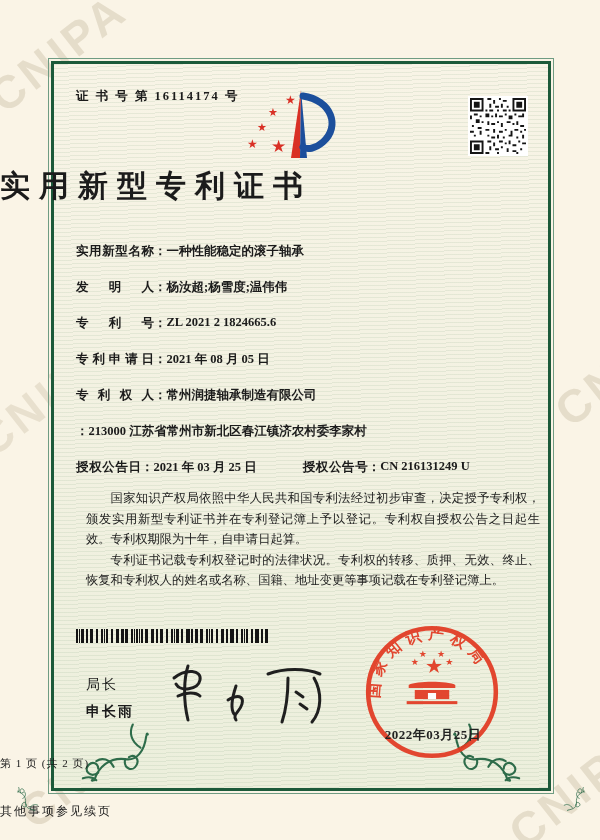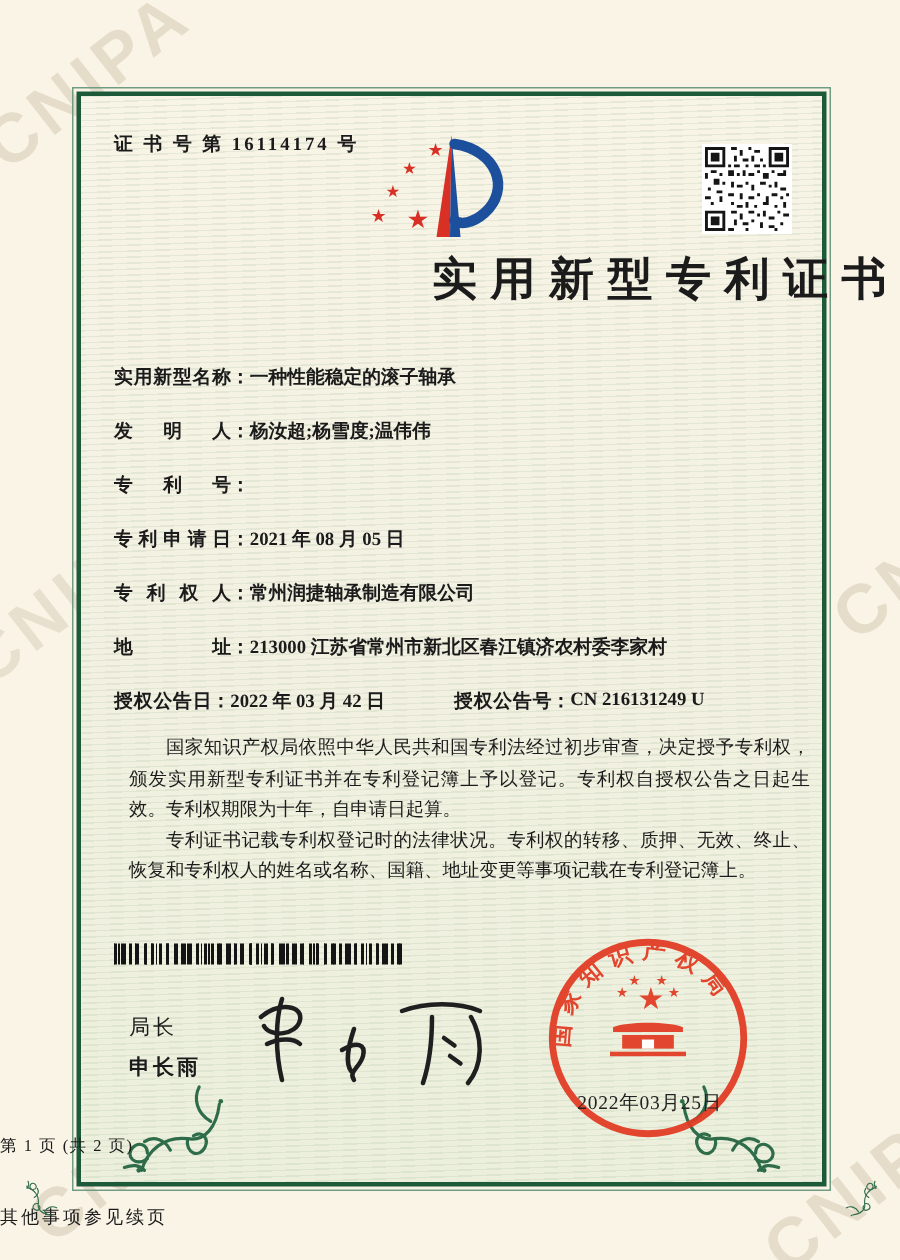--- a/index.html
+++ b/index.html
@@ -14,21 +14,21 @@
   .frame-in{position:relative;width:100%;height:100%;border:3px solid #1c5a3a;box-sizing:border-box;}
   .inner-bg{position:absolute;inset:0;
         background:
           repeating-linear-gradient(178deg, rgba(125,162,125,.14) 0 1px, rgba(0,0,0,0) 1px 4px),
           linear-gradient(180deg,#f8f4e6 0%,#f2f1e1 55%,#ecefdc 100%);}
   .corner{position:absolute;z-index:3;}
   .content{position:absolute;inset:0;z-index:4;}
   .cert-no{position:absolute;left:76px;top:88px;font-size:12.5px;font-weight:600;letter-spacing:2px;font-family:Liberation Serif, serif;}
   .logo{position:absolute;left:235px;top:84px;}
   .qr{position:absolute;left:468px;top:96px;background:#fff;padding:2px;}
-  .title{position:absolute;left:0;top:166px;width:100%;text-align:right;
+  .title{position:absolute;left:0;top:166px;width:100%;text-align:left;
          font-size:30px;font-weight:bold;letter-spacing:9px;}
   .fields{position:absolute;left:76px;top:243px;width:450px;font-size:12.5px;font-weight:600;}
   .row{height:36px;display:flex;}
   .lbl{display:inline-block;width:78px;text-align:justify;text-align-last:justify;white-space:nowrap;}
   .val{white-space:nowrap;}
   .grant{display:flex;height:36px;font-size:12.5px;font-weight:600;}
   .grant .part2{margin-left:46px;display:flex;}
   .paras{position:absolute;left:86px;top:488px;width:454px;font-size:12.3px;
          line-height:20.5px;text-align:justify;font-weight:500;}
   .paras p{margin:0;text-indent:2em;}
@@ -37,21 +37,21 @@
       repeating-linear-gradient(90deg,#141414 0 2px,rgba(0,0,0,0) 2px 5px),
       repeating-linear-gradient(90deg,#141414 0 1px,rgba(0,0,0,0) 1px 7px),
       repeating-linear-gradient(90deg,rgba(0,0,0,0) 0 3px,#141414 3px 4px,rgba(0,0,0,0) 4px 11px);}
   .sig-title{position:absolute;left:86px;top:676px;font-family:"Liberation Sans","DejaVu Sans",sans-serif;
              font-weight:normal;font-size:14px;letter-spacing:2px;}
   .sig-name{position:absolute;left:86px;top:703px;font-family:Liberation Serif, serif;
             font-weight:bold;font-size:14px;letter-spacing:2px;}
   .sig-script{position:absolute;left:150px;top:648px;}
   .seal{position:absolute;left:356px;top:616px;}
   .seal-date{position:absolute;left:366px;top:726px;width:134px;text-align:center;
-             font-size:13px;font-weight:400;letter-spacing:.5px;color:#222;z-index:6;}
+             font-size:13px;font-weight:700;letter-spacing:.5px;color:#222;z-index:6;}
   .page-no{position:absolute;left:0;top:756px;width:100%;text-align:left;font-size:11px;letter-spacing:1px;}
   .note{position:absolute;left:0;top:803px;width:100%;text-align:left;font-size:12px;
         font-weight:500;letter-spacing:2px;z-index:2;}
 </style>
 </head>
 <body>
 
 <div class="page">
 
   <svg width="0" height="0" style="position:absolute" aria-hidden="true">
@@ -131,40 +131,40 @@
           <span class="val">一种性能稳定的滚子轴承</span>
       </div>
       <div class="row">
         <span class="lbl">发明人</span>
           <span>：</span>
           <span class="val">杨汝超;杨雪度;温伟伟</span>
       </div>
       <div class="row">
         <span class="lbl">专利号</span>
           <span>：</span>
+          <span class="val">ZL 2021 2 1824665.6</span>
       </div>
       <div class="row">
         <span class="lbl">专利申请日</span>
           <span>：</span>
           <span class="val">2021 年 08 月 05 日</span>
       </div>
       <div class="row">
         <span class="lbl">专利权人</span>
           <span>：</span>
           <span class="val">常州润捷轴承制造有限公司</span>
       </div>
       <div class="row">
-        <span class="lbl">地址</span>
           <span>：</span>
           <span class="val">213000 江苏省常州市新北区春江镇济农村委李家村</span>
       </div>
       <div class="grant">
         <span class="lbl" style="width:65px">授权公告日</span>
           <span>：</span>
-          <span class="val">2022 年 03 月 42 日</span>
+          <span class="val">2021 年 03 月 25 日</span>
         <span class="part2">
             <span class="lbl" style="width:65px">授权公告号</span>
             <span>：</span>
             <span class="val">CN 216131249 U</span>
           </span>
       </div>
     </div>
 
     <div class="paras">
       <p>国家知识产权局依照中华人民共和国专利法经过初步审查，决定授予专利权，颁发实用新型专利证书并在专利登记簿上予以登记。专利权自授权公告之日起生效。专利权期限为十年，自申请日起算。</p>

